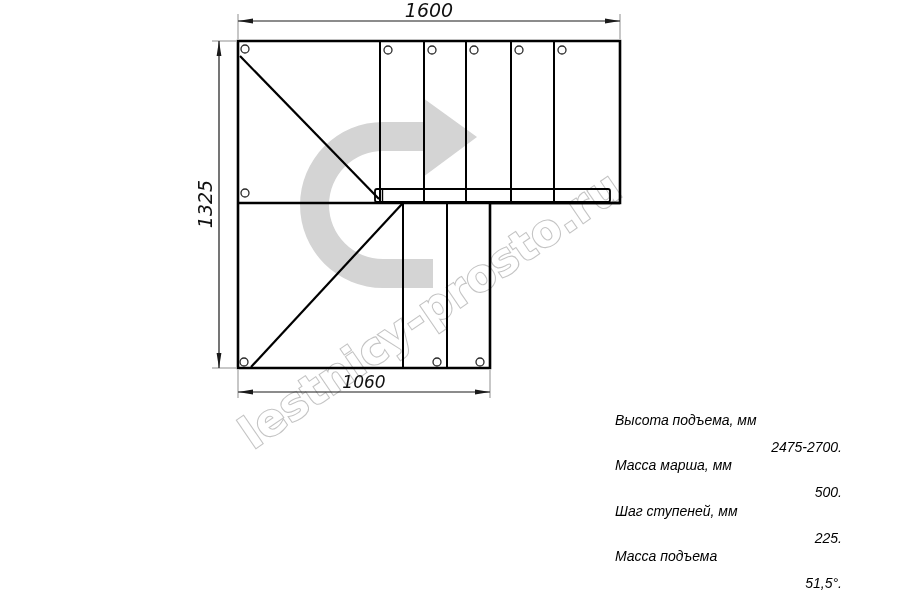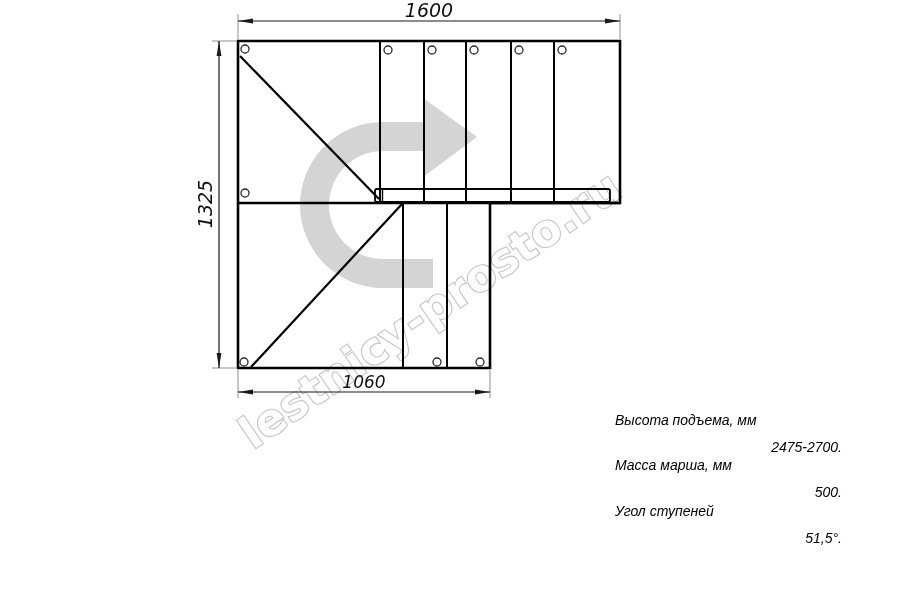--- a/index.html
+++ b/index.html
@@ -96,16 +96,20 @@
 <div class="specs">
   <div class="spec-row">
     <span class="spec-label">Высота подъема, мм</span>
     <span class="spec-value">2475-2700.</span>
   </div>
   <div class="spec-row">
     <span class="spec-label">Масса марша, мм</span>
     <span class="spec-value">500.</span>
   </div>
   <div class="spec-row">
-    <span class="spec-label">Угол ступеней</span>
+    <span class="spec-label">Шаг ступеней, мм</span>
+    <span class="spec-value">225.</span>
+  </div>
+  <div class="spec-row">
+    <span class="spec-label">Масса подъема</span>
     <span class="spec-value">51,5°.</span>
   </div>
 </div>
 
 </body></html>

